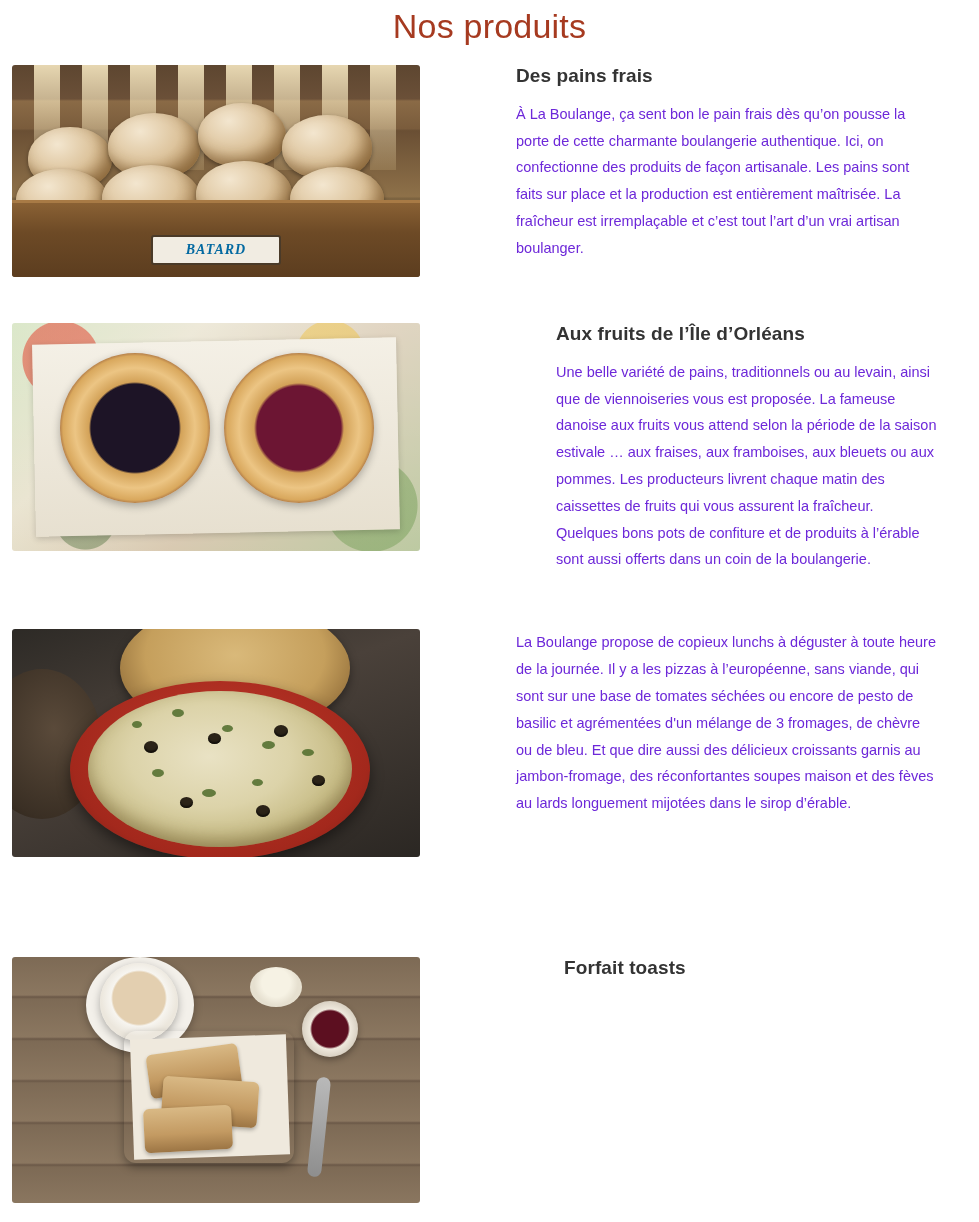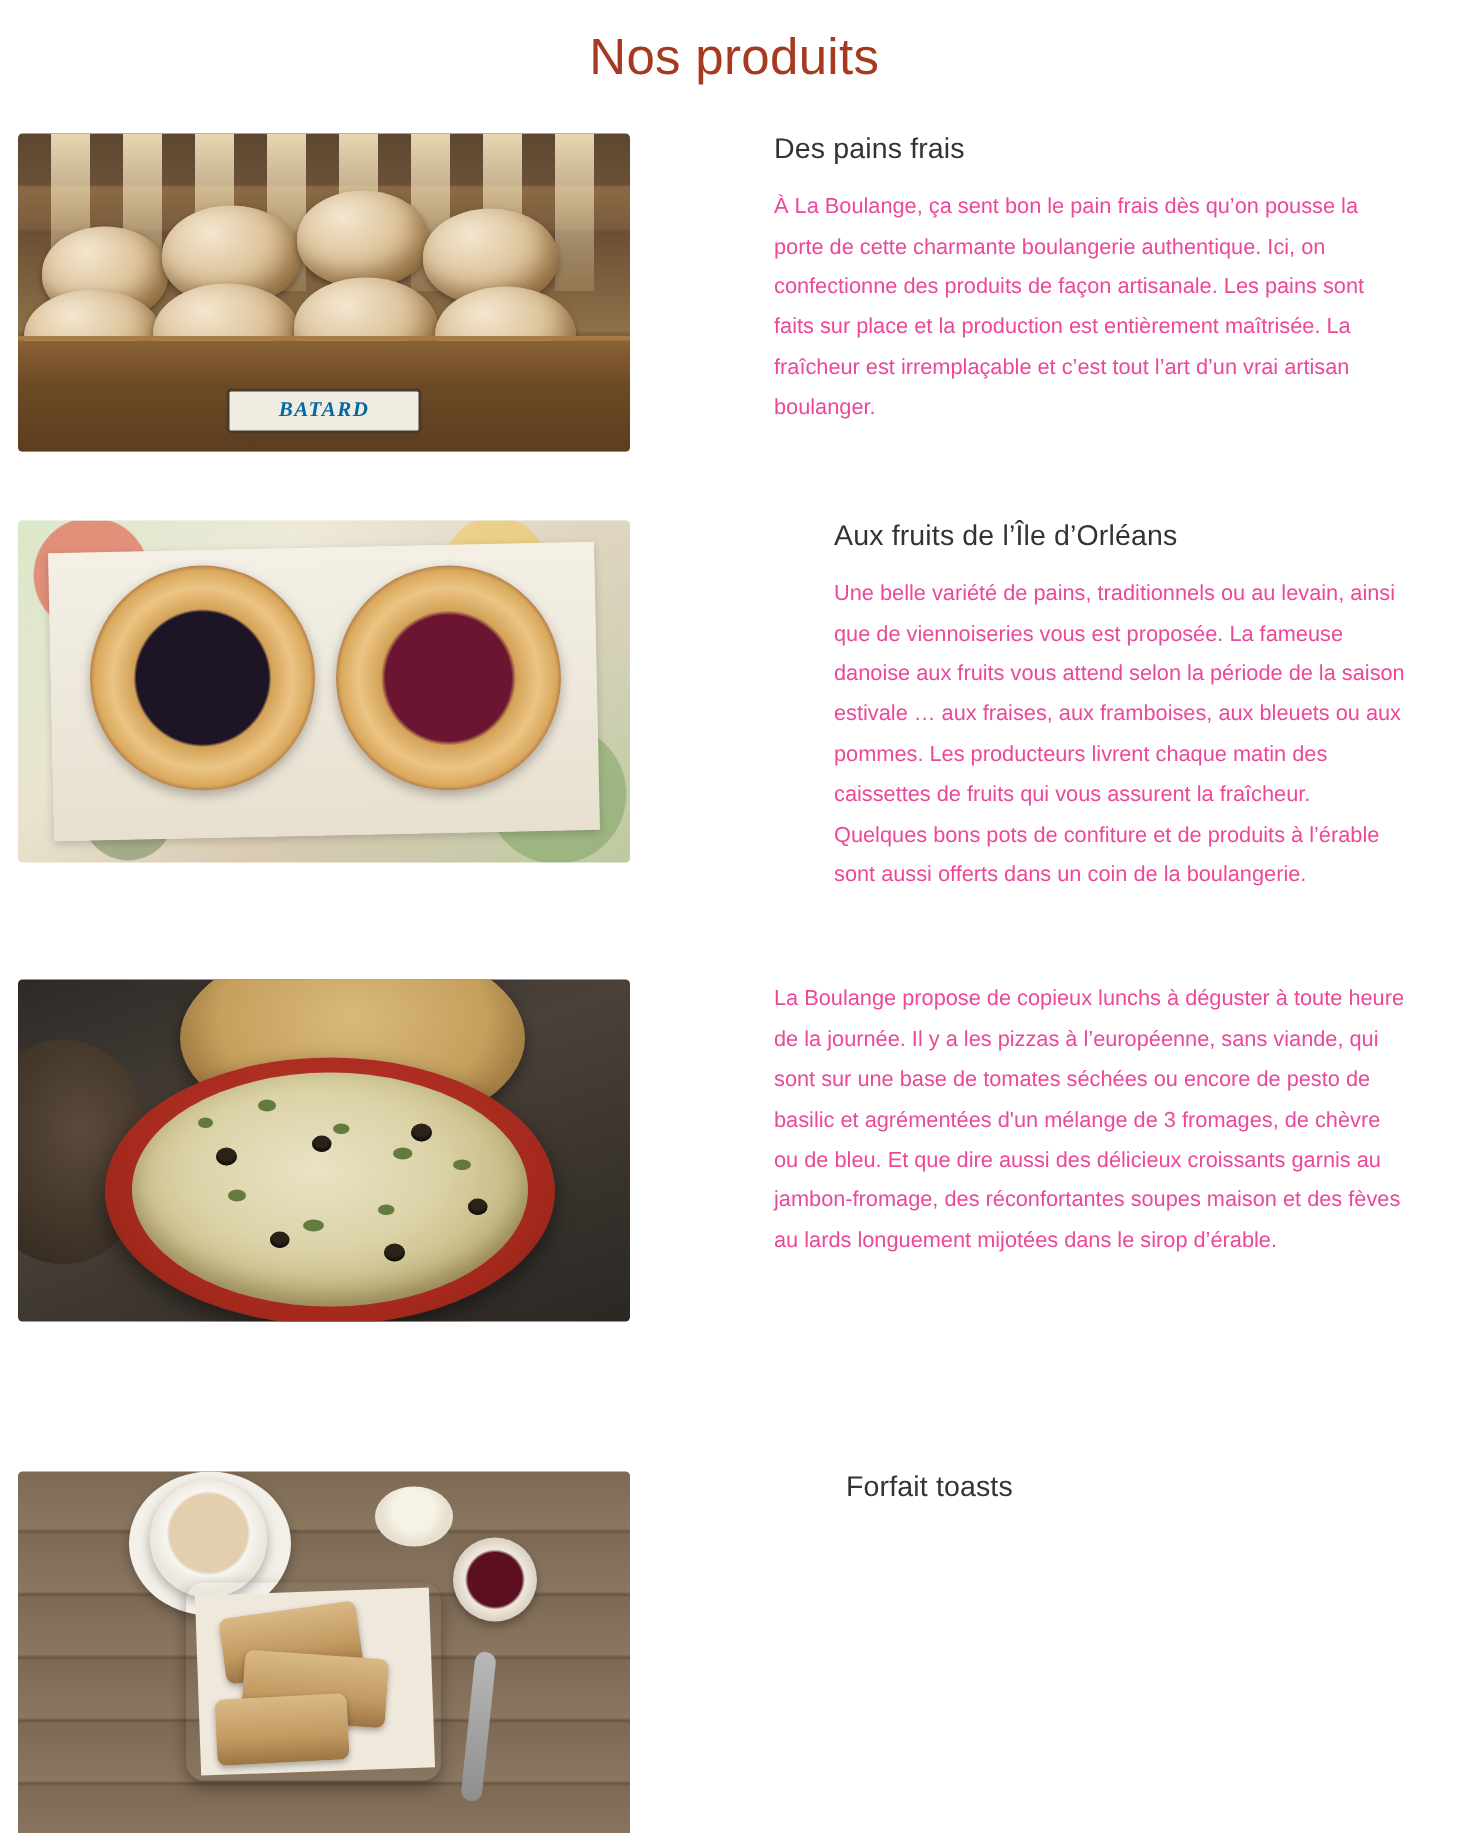--- a/index.html
+++ b/index.html
@@ -19,21 +19,21 @@
     position: relative;
     width: 979px;
   }
 
   .page-title {
     text-align: center;
     color: #a63a20;
     font-size: 34px;
     font-weight: 400;
     letter-spacing: 0.2px;
-    margin: 12px;
+    margin: 0;
     padding: 6px 0 18px 0;
     line-height: 1.2;
   }
 
   .product-row {
     display: flex;
     align-items: flex-start;
     padding: 0 0 0 0;
   }
 
@@ -59,30 +59,30 @@
     position: relative;
     background: #c9bba7;
   }
 
   .product-photo.tall {
     height: 228px;
   }
 
   .product-heading {
     font-size: 19px;
-    font-weight: 400;
+    font-weight: 700;
     color: #333333;
     margin: 0 0 14px 0;
     letter-spacing: 0.1px;
   }
 
   .product-body {
     font-size: 14.5px;
     line-height: 1.85;
-    color: #ec4899;
+    color: #6d28d9;
     margin: 0;
     max-width: 430px;
   }
 
   
   .photo-bread {
     background:
       linear-gradient(180deg, #5d4630 0%, #6b5038 16%, #8a6a46 17%, #7a5c3c 30%, #6a4f34 31%, #8e7149 62%, #7c6340 63%, #6d5436 100%);
   }
   .photo-bread .light-beam {

